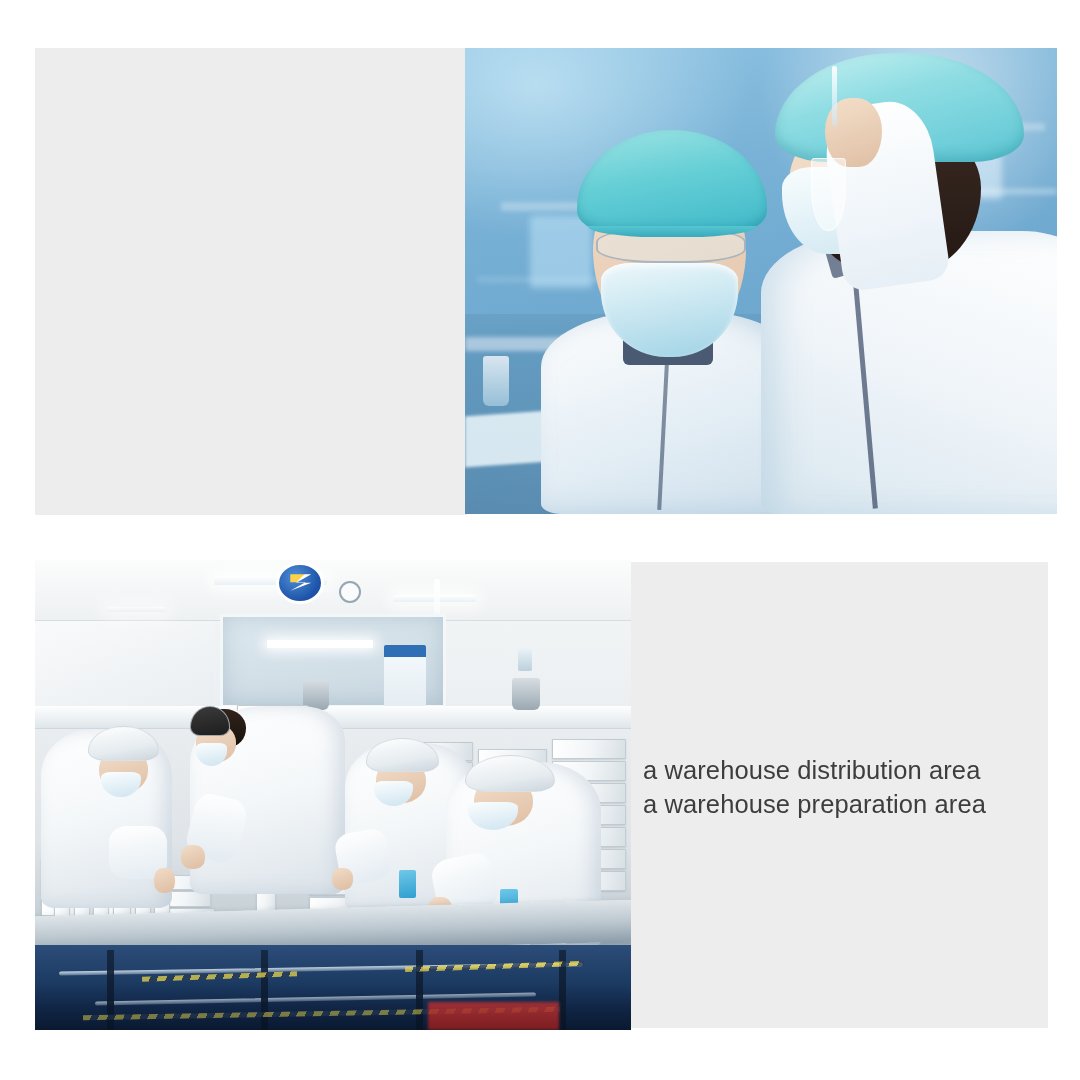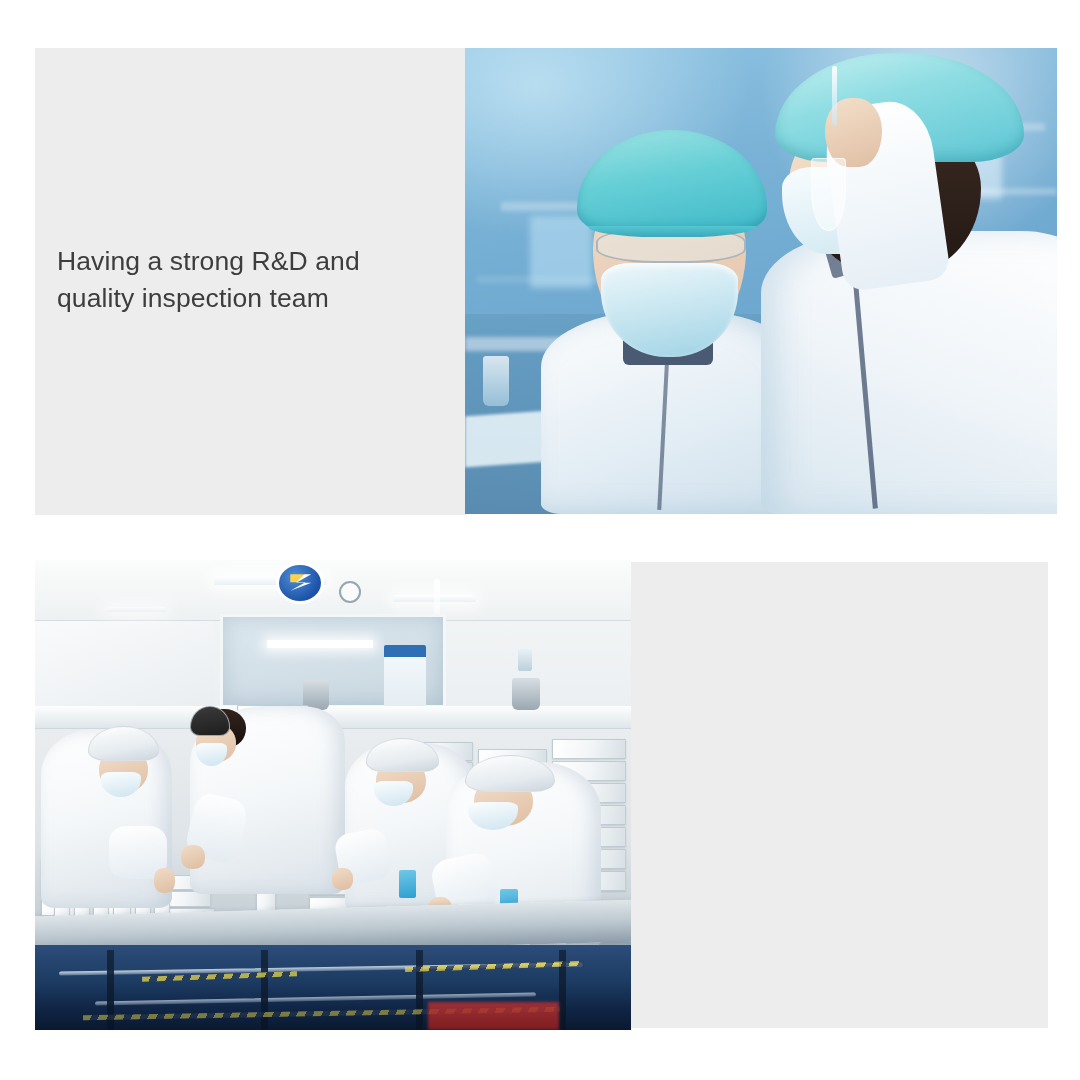--- a/index.html
+++ b/index.html
@@ -470,22 +470,20 @@
     border-radius: 2px;
   }
 </style>
 </head>
 <body>
 
 <div id="page">
 
   <div class="panel-top-left"></div>
 
-  <div class="caption-top">Having a strong R&amp;D and
-quality inspection team</div>
 
   <div class="photo-top">
     <div class="lab-bg"></div>
 
     <div class="shelf sh1"></div>
     <div class="shelf sh2"></div>
     <div class="shelf sh3"></div>
     <div class="shelf sh4"></div>
     <div class="shelf sh5"></div>
 
@@ -661,14 +659,16 @@
     <div class="leg" style="left:64%;"></div>
     <div class="leg" style="left:88%;"></div>
     <div class="yellow-tape" style="left:18%;top:88%;width:26%;transform:rotate(-2deg);"></div>
     <div class="yellow-tape" style="left:62%;top:86%;width:30%;transform:rotate(-2deg);"></div>
     <div class="yellow-tape" style="left:8%;top:96%;width:80%;transform:rotate(-1deg);opacity:.5;"></div>
     <div class="red-floor"></div>
   </div>
 
   <div class="panel-bottom-right"></div>
 
+  <div class="caption-bottom">a warehouse distribution area
+a warehouse preparation area</div>
 
 </div>
 
 </body></html>

